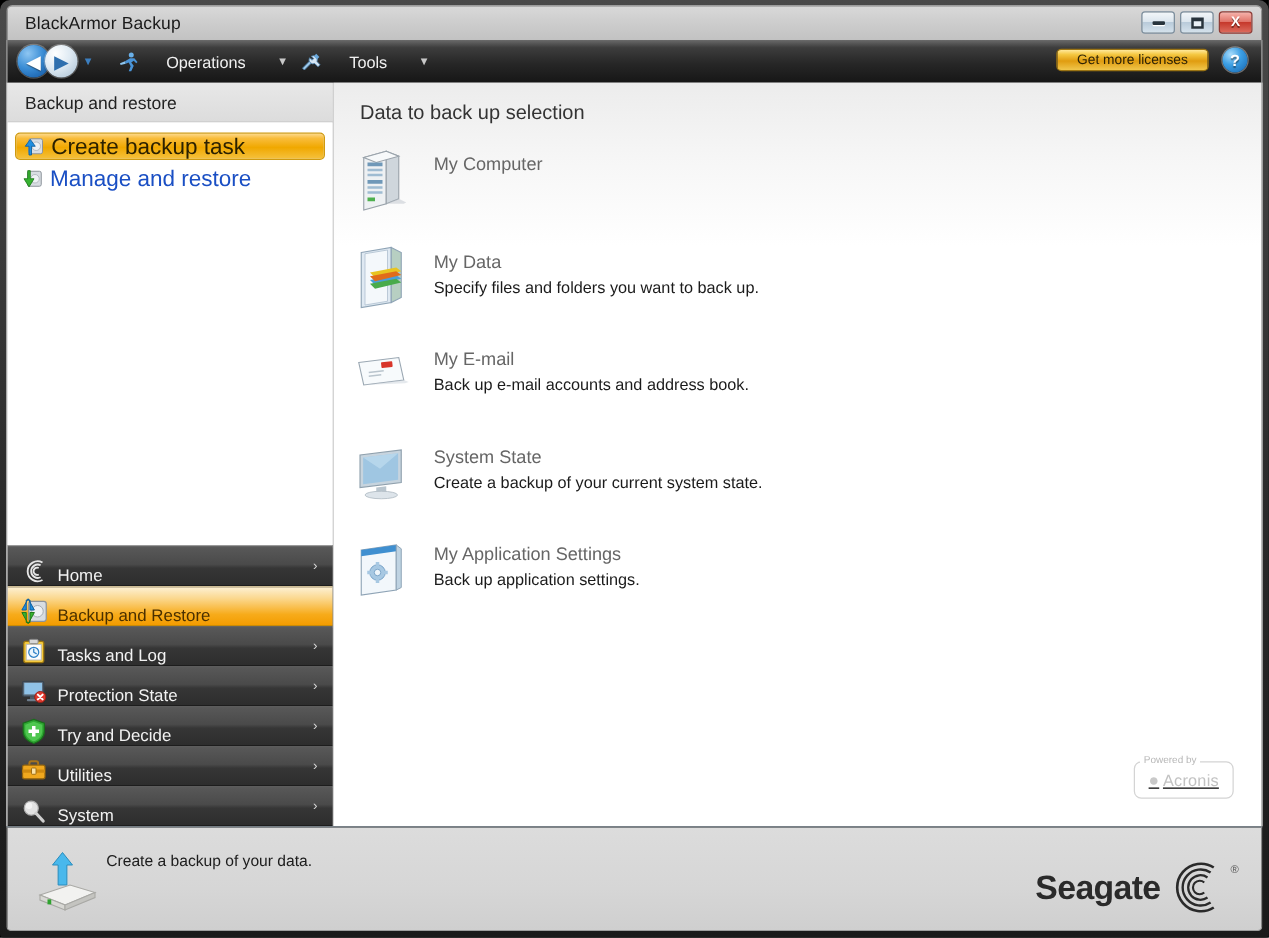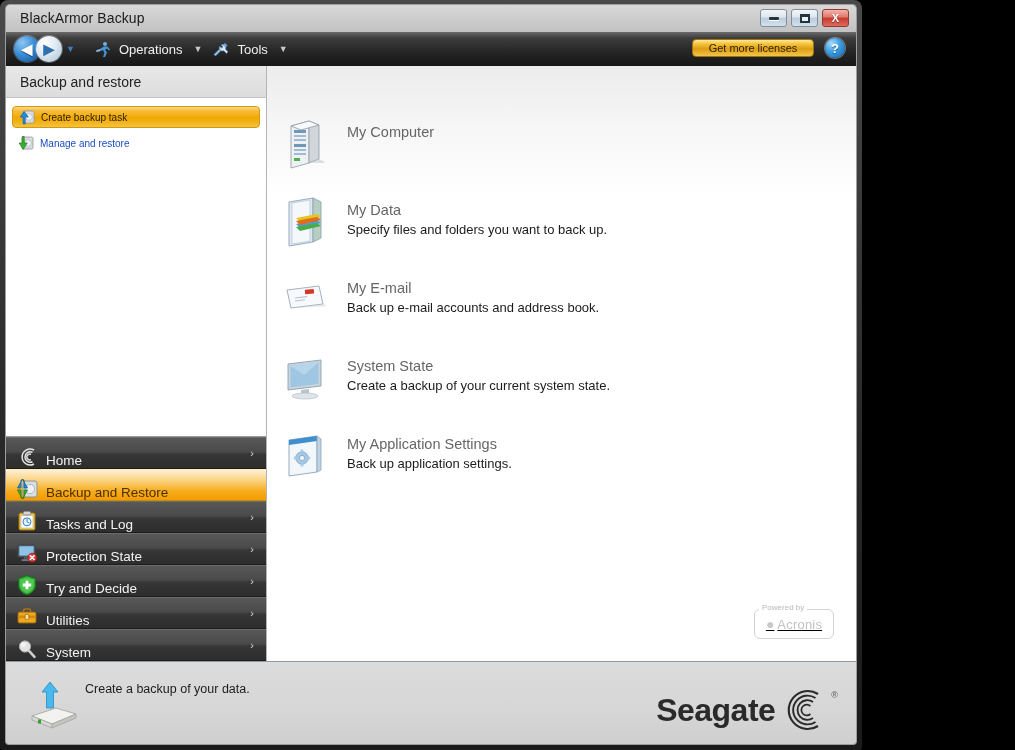--- a/index.html
+++ b/index.html
@@ -6,21 +6,21 @@
   html, body {
     width: 1015px; height: 750px;
     font-family: "Liberation Sans", sans-serif;
     background: #000;
     overflow: hidden;
   }
 
   
   #window {
     position: absolute; left: 0; top: 0;
-    width: 862px; height: 750px;
+    width: 1015px; height: 750px;
     background: linear-gradient(180deg,#4a4a4a 0%, #2a2a2a 55%, #1a1a1a 100%);
     border-radius: 8px 8px 3px 3px;
     padding: 4px 5px 5px 5px;
     display: flex; flex-direction: column;
   }
 
   
   #titlebar {
     height: 28px; flex: 0 0 28px;
     position: relative;
@@ -65,21 +65,21 @@
     box-shadow: 0 0 0 1px rgba(255,255,255,.28), 0 1px 2px rgba(0,0,0,.6);
   }
   .navbtn.back { background: radial-gradient(circle at 32% 26%, #8ec6f2 0%, #3b8ed6 45%, #0c4f9c 100%); }
   .navbtn.fwd  { background: radial-gradient(circle at 32% 26%, #ffffff 0%, #dfeaf3 45%, #a8bfd2 100%); margin-left:-4px; }
   .navbtn .arw { font-size: 14px; line-height: 1; font-weight: bold; }
   .navbtn.back .arw { color: #fff; text-shadow: 0 1px 1px rgba(0,0,0,.5); }
   .navbtn.fwd  .arw { color: #2f6fae; }
   .navcaret { margin-left: 4px; color: #3c7fc0; font-size: 9px; cursor: pointer; }
 
   .tb-sep { width: 14px; }
-  .tb-item { display: flex; align-items: center; gap: 8px; cursor: pointer; padding: 3px 5px; border-radius: 3px; }
+  .tb-item { display: flex; align-items: center; gap: 22px; cursor: pointer; padding: 3px 5px; border-radius: 3px; }
   .tb-item .lbl { color: #f0f0f0; font-size: 13px; }
   .tb-item .car { color: #c8c8c8; font-size: 9px; margin-left: 3px; }
   .tb-ico { width: 17px; height: 17px; position: relative; display:block; }
 
   .licbtn {
     position: absolute; right: 42px; top: 7px;
     width: 122px; height: 18px; border-radius: 4px;
     background: linear-gradient(180deg,#ffe89a 0%,#f5c843 22%,#e09c10 55%,#f0c64b 100%);
     border: 1px solid #9a7313;
     display: flex; align-items: center; justify-content: center;
@@ -113,21 +113,21 @@
     height: 32px; flex: 0 0 32px;
     background: linear-gradient(180deg,#e8e8e8 0%,#dcdcdc 100%);
     border-bottom: 1px solid #c4c4c4;
     display: flex; align-items: center; padding-left: 14px;
     font-size: 14px; color: #222;
   }
   #sb-links { flex: 1 1 auto; background: #fff; padding: 8px 6px 0 6px; }
   .sb-link {
     display: flex; align-items: center; gap: 6px;
     height: 22px; padding: 0 6px; margin-bottom: 4px;
-    font-size: 10px; cursor: pointer; border-radius: 4px;
+    font-size: 18px; cursor: pointer; border-radius: 4px;
   }
   .sb-link.sel {
     background: linear-gradient(180deg,#fdd98a 0%,#f9bd3c 18%,#f0a800 55%,#f5c13d 100%);
     border: 1px solid #cf9a10;
     color: #2b2100;
   }
   .sb-link .lnk { color: #1a4fc4; }
   .sb-ico { width: 16px; height: 16px; flex: 0 0 16px; position: relative; }
 
   #sb-nav {
@@ -196,21 +196,21 @@
     background: linear-gradient(180deg,#dcdcdc 0%,#d6d6d6 60%,#cfcfcf 100%);
     border: 1px solid #9d9d9d; border-top: 1px solid #8d9aa6;
     border-radius: 0 0 4px 4px;
   }
   #status-ico { position: absolute; left: 20px; top: 16px; width: 54px; height: 54px; }
   #status-txt { position: absolute; left: 79px; top: 20px; font-size: 12.5px; color: #1c1c1c; }
   #seagate {
     position: absolute; right: 18px; top: 22px;
     display: flex; align-items: center; gap: 2px;
   }
-  #seagate .wm { font-size: 32px; font-weight: bold; color: #2a2a2a; letter-spacing: -.5px; }
+  #seagate .wm { font-size: 27px; font-weight: bold; color: #2a2a2a; letter-spacing: -.5px; }
   #seagate .mk { position: relative; width: 52px; height: 52px; }
   #seagate .reg { font-size: 9px; color: #555; align-self: flex-start; margin-top: 6px; }
 </style>
 </head>
 <body>
 
 <div id="window">
 
   <div id="titlebar">
     <div class="title">BlackArmor Backup</div>
@@ -392,20 +392,21 @@
           </span>
           <span>System</span>
           <span class="chev">›</span>
         </div>
 
       </div>
     </div>
 
     <div id="main">
 
+      <div id="main-title">Data to back up selection</div>
 
       <div id="opt-list">
 
         <div class="opt">
           <span class="opt-ico">
             <svg width="46" height="52" viewBox="0 0 46 52">
               <path d="M8 8 L26 3 L26 45 L8 50 Z" fill="#eef1f3" stroke="#9aa3ab" stroke-width=".9"></path>
               <path d="M26 3 L36 7 L36 41 L26 45 Z" fill="#cfd6dc" stroke="#9aa3ab" stroke-width=".9"></path>
               <path d="M8 8 L26 3 L36 7 L18 12 Z" fill="#f7f9fa" stroke="#9aa3ab" stroke-width=".9"></path>
               <rect x="11" y="12" width="12" height="3" fill="#6f98b8"></rect>

